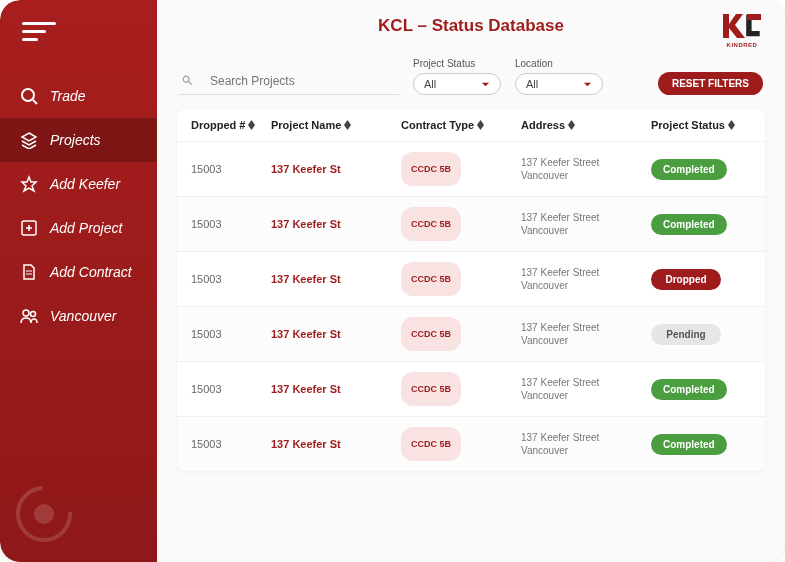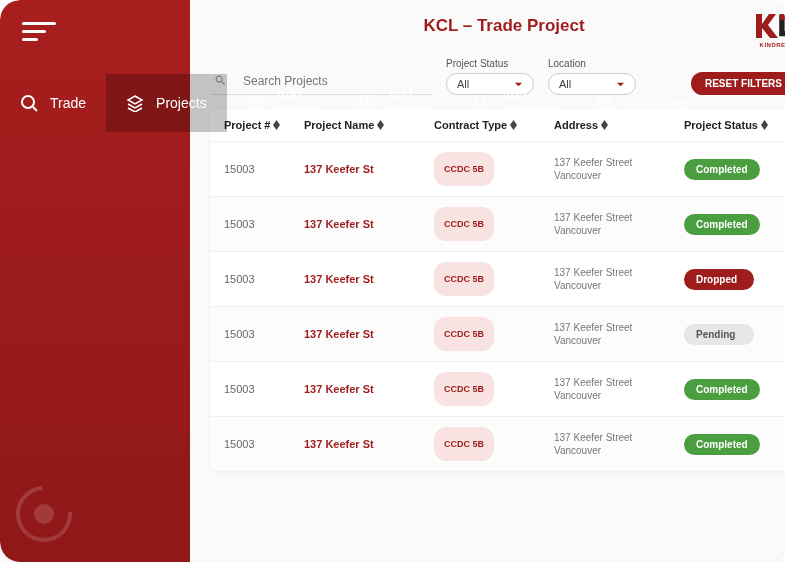--- a/index.html
+++ b/index.html
@@ -2,21 +2,21 @@
 <html><head>
 <meta charset="utf-8">
 <style>
 * { margin: 0; padding: 0; box-sizing: border-box; font-family: -apple-system, BlinkMacSystemFont, 'Segoe UI', Arial, sans-serif; }
 body { width: 785px; height: 562px; background: #fff; overflow: hidden; }
 .app { display: flex; width: 100%; height: 100%; border-radius: 20px; overflow: hidden; box-shadow: 0 2px 12px rgba(0,0,0,0.08); }
 
 .sidebar { width: 190px; background: linear-gradient(180deg, #a81e1e 0%, #8f1818 100%); color: #fff; display: flex; flex-direction: column; border-radius: 20px 0 0 20px; position: relative; }
 .hamburger { padding: 22px 20px 28px 22px; }
 .hamburger svg { width: 34px; height: 20px; }
-.nav { display: flex; flex-direction: row; }
+.nav { display: flex; flex-direction: column; font-style: italic; }
 .nav-item { display: flex; align-items: center; gap: 12px; padding: 13px 20px; font-size: 14px; cursor: pointer; color: #fff; }
 .nav-item.active { background: rgba(0,0,0,0.22); }
 .nav-item svg { width: 18px; height: 18px; flex-shrink: 0; }
 .watermark { position: absolute; bottom: 14px; left: 14px; opacity: 0.15; }
 .watermark svg { width: 60px; height: 60px; }
 
 .main { flex: 1; background: #fafafa; display: flex; flex-direction: column; }
 .header { display: flex; align-items: center; justify-content: center; padding: 16px 20px 10px; position: relative; }
 .header-title { color: #9e1c1c; font-size: 17px; font-weight: 700; }
 .logo { position: absolute; right: 22px; top: 12px; text-align: center; }
@@ -39,21 +39,21 @@
 .thead { font-size: 11px; font-weight: 700; color: #222; }
 .th { display: flex; align-items: center; gap: 3px; cursor: pointer; }
 .sort-icon { display: inline-flex; flex-direction: column; line-height: 0; }
 .sort-icon svg { width: 7px; height: 5px; fill: #444; }
 .trow { border-top: 1px solid #f0f0f0; font-size: 11px; }
 .trow:nth-child(even) { background: #fcfcfc; }
 .cell-num { color: #666; }
 .cell-name { color: #9e1c1c; font-weight: 700; cursor: pointer; }
 .pill-contract { background: #f8e2e2; color: #9e1c1c; font-size: 9px; font-weight: 600; padding: 12px 10px; border-radius: 12px; display: inline-block; }
 .cell-addr { color: #777; font-size: 10px; line-height: 1.3; }
-.status-pill { color: #fff; font-size: 10px; font-weight: 600; padding: 5px 12px; border-radius: 12px; display: inline-block; text-align: left; min-width: 70px; }
+.status-pill { color: #fff; font-size: 10px; font-weight: 600; padding: 5px 12px; border-radius: 12px; display: inline-block; text-align: center; min-width: 70px; }
 .status-completed { background: #4a9e3f; }
 .status-dropped { background: #9e1c1c; }
 .status-pending { background: #e6e6e6; color: #555; }
 </style>
 </head>
 <body>
 
 <div class="app">
 
   <aside class="sidebar">
@@ -112,21 +112,21 @@
     <div class="watermark">
       <svg viewBox="0 0 60 60">
           <circle cx="30" cy="30" r="26" fill="none" stroke="#fff" stroke-width="4" stroke-dasharray="120 40"></circle>
           <circle cx="30" cy="30" r="10" fill="#fff"></circle>
         </svg>
     </div>
   </aside>
 
   <main class="main">
     <div class="header">
-      <div class="header-title">KCL – Trade Project</div>
+      <div class="header-title">KCL – Status Database</div>
       <div class="logo">
         <svg viewBox="0 0 42 28">
             <path d="M2 2 L2 26 L8 26 L8 16 L16 26 L24 26 L14 13 L22 2 L15 2 L8 12 L8 2 Z" fill="#9e1c1c"></path>
             <path d="M25 2 L25 26 L40 26 L40 20 L31 20 L31 2 Z" fill="#222" transform="scale(0.9) translate(3 1)"></path>
             <rect x="26" y="2" width="14" height="6" fill="#9e1c1c"></rect>
           </svg>
         <div class="logo-text">KINDRED</div>
       </div>
     </div>
 
@@ -155,21 +155,21 @@
             </svg>
         </div>
       </div>
       <button class="reset-btn">RESET FILTERS</button>
     </div>
 
     <div class="table-wrap">
       <div class="table-card">
         <div class="thead" id="thead">
             <div class="th">
-              <span>Project #</span>
+              <span>Dropped #</span>
               <span class="sort-icon">
                 <svg viewBox="0 0 7 5">
                   <path d="M3.5 0 L7 5 L0 5 Z"></path>
                 </svg>
                 <svg viewBox="0 0 7 5">
                   <path d="M0 0 L7 0 L3.5 5 Z"></path>
                 </svg>
               </span>
             </div>
             <div class="th">

